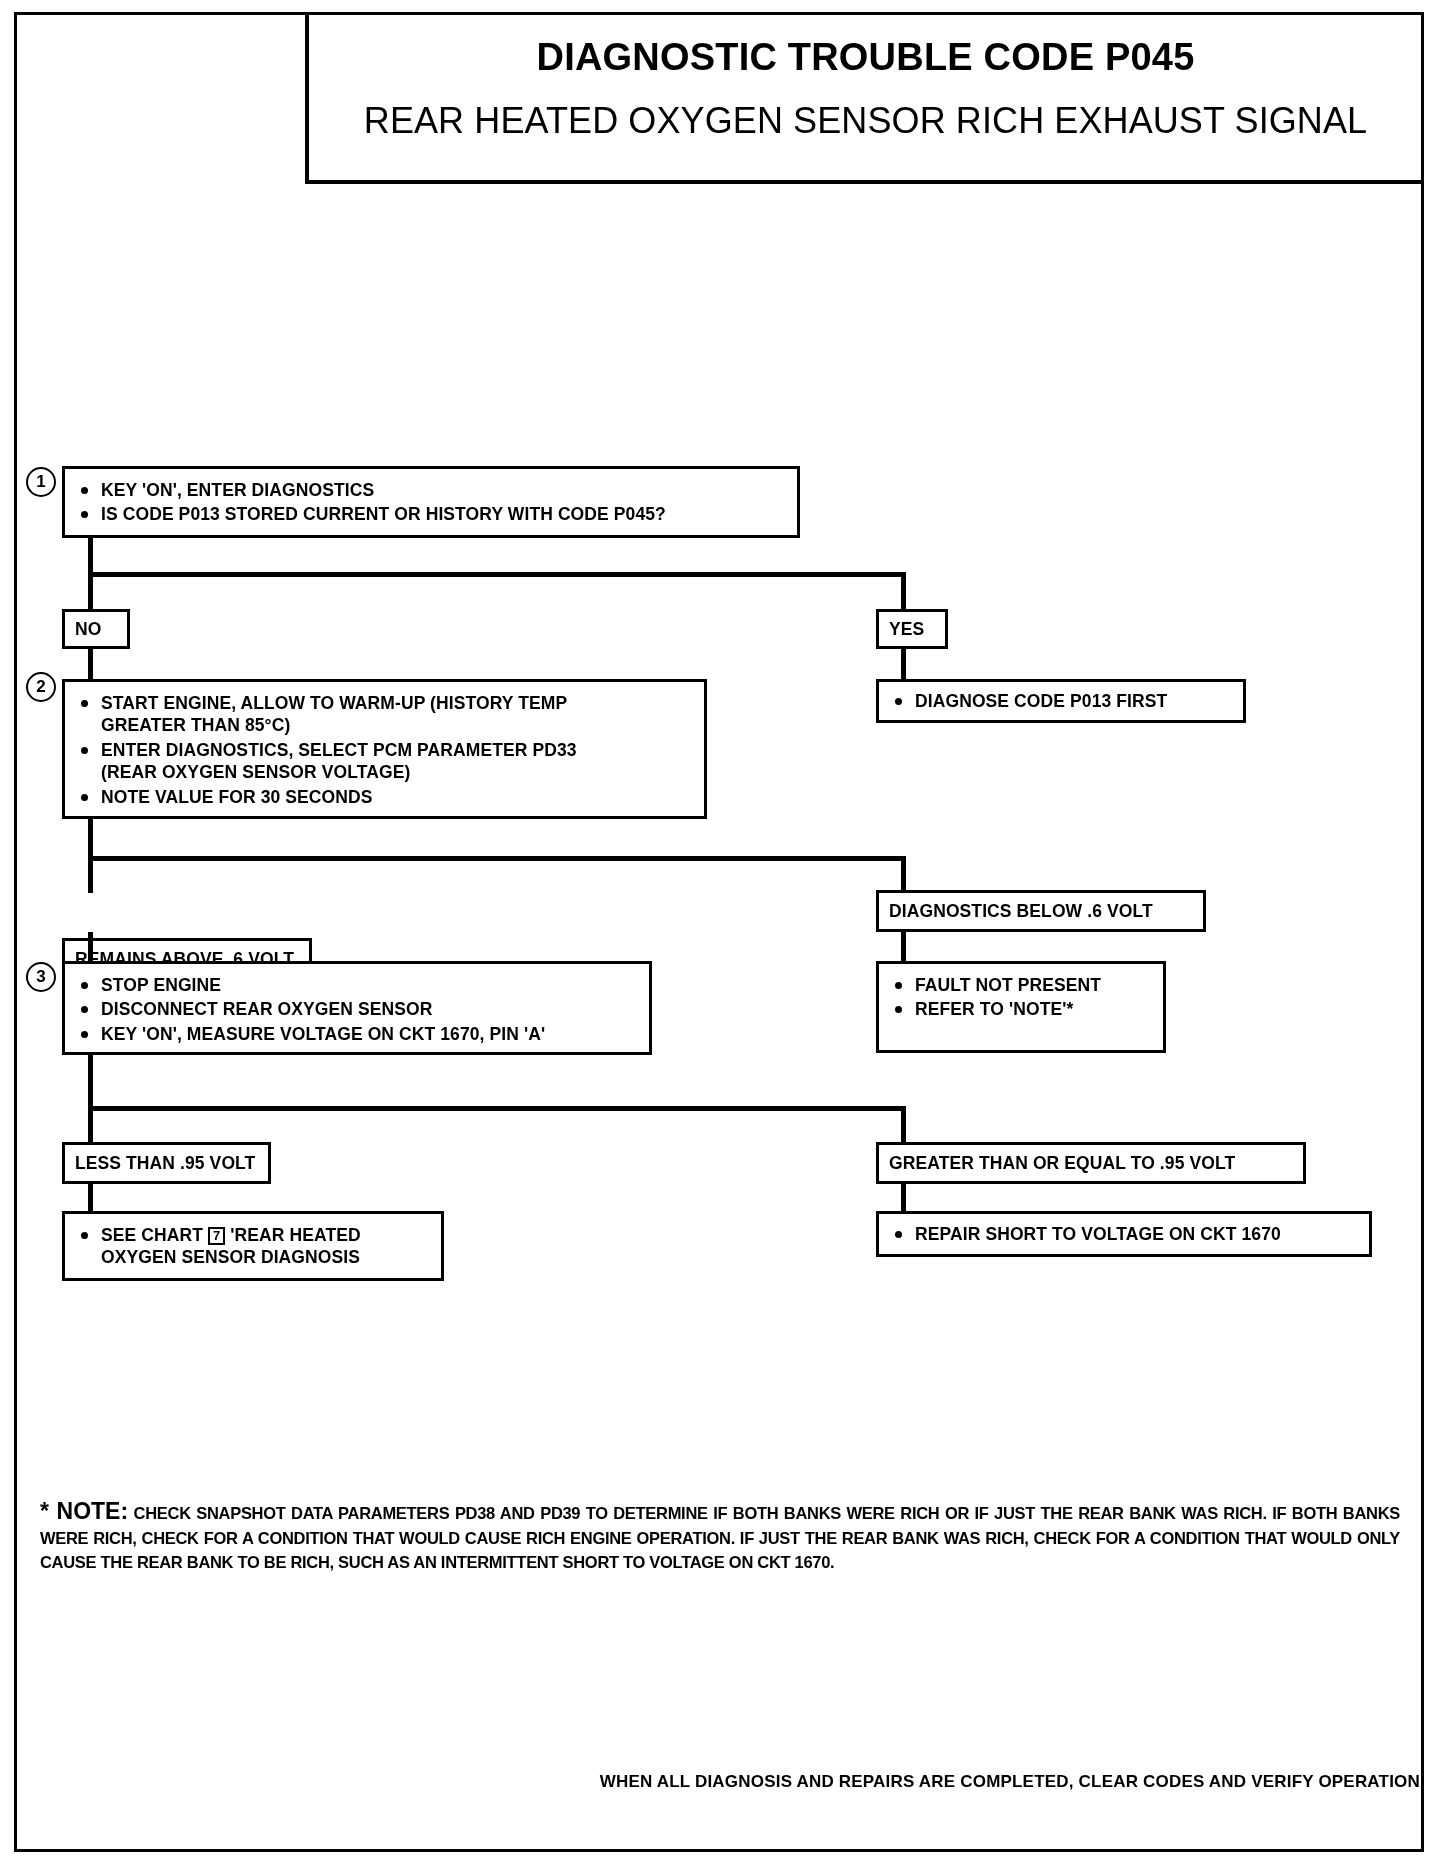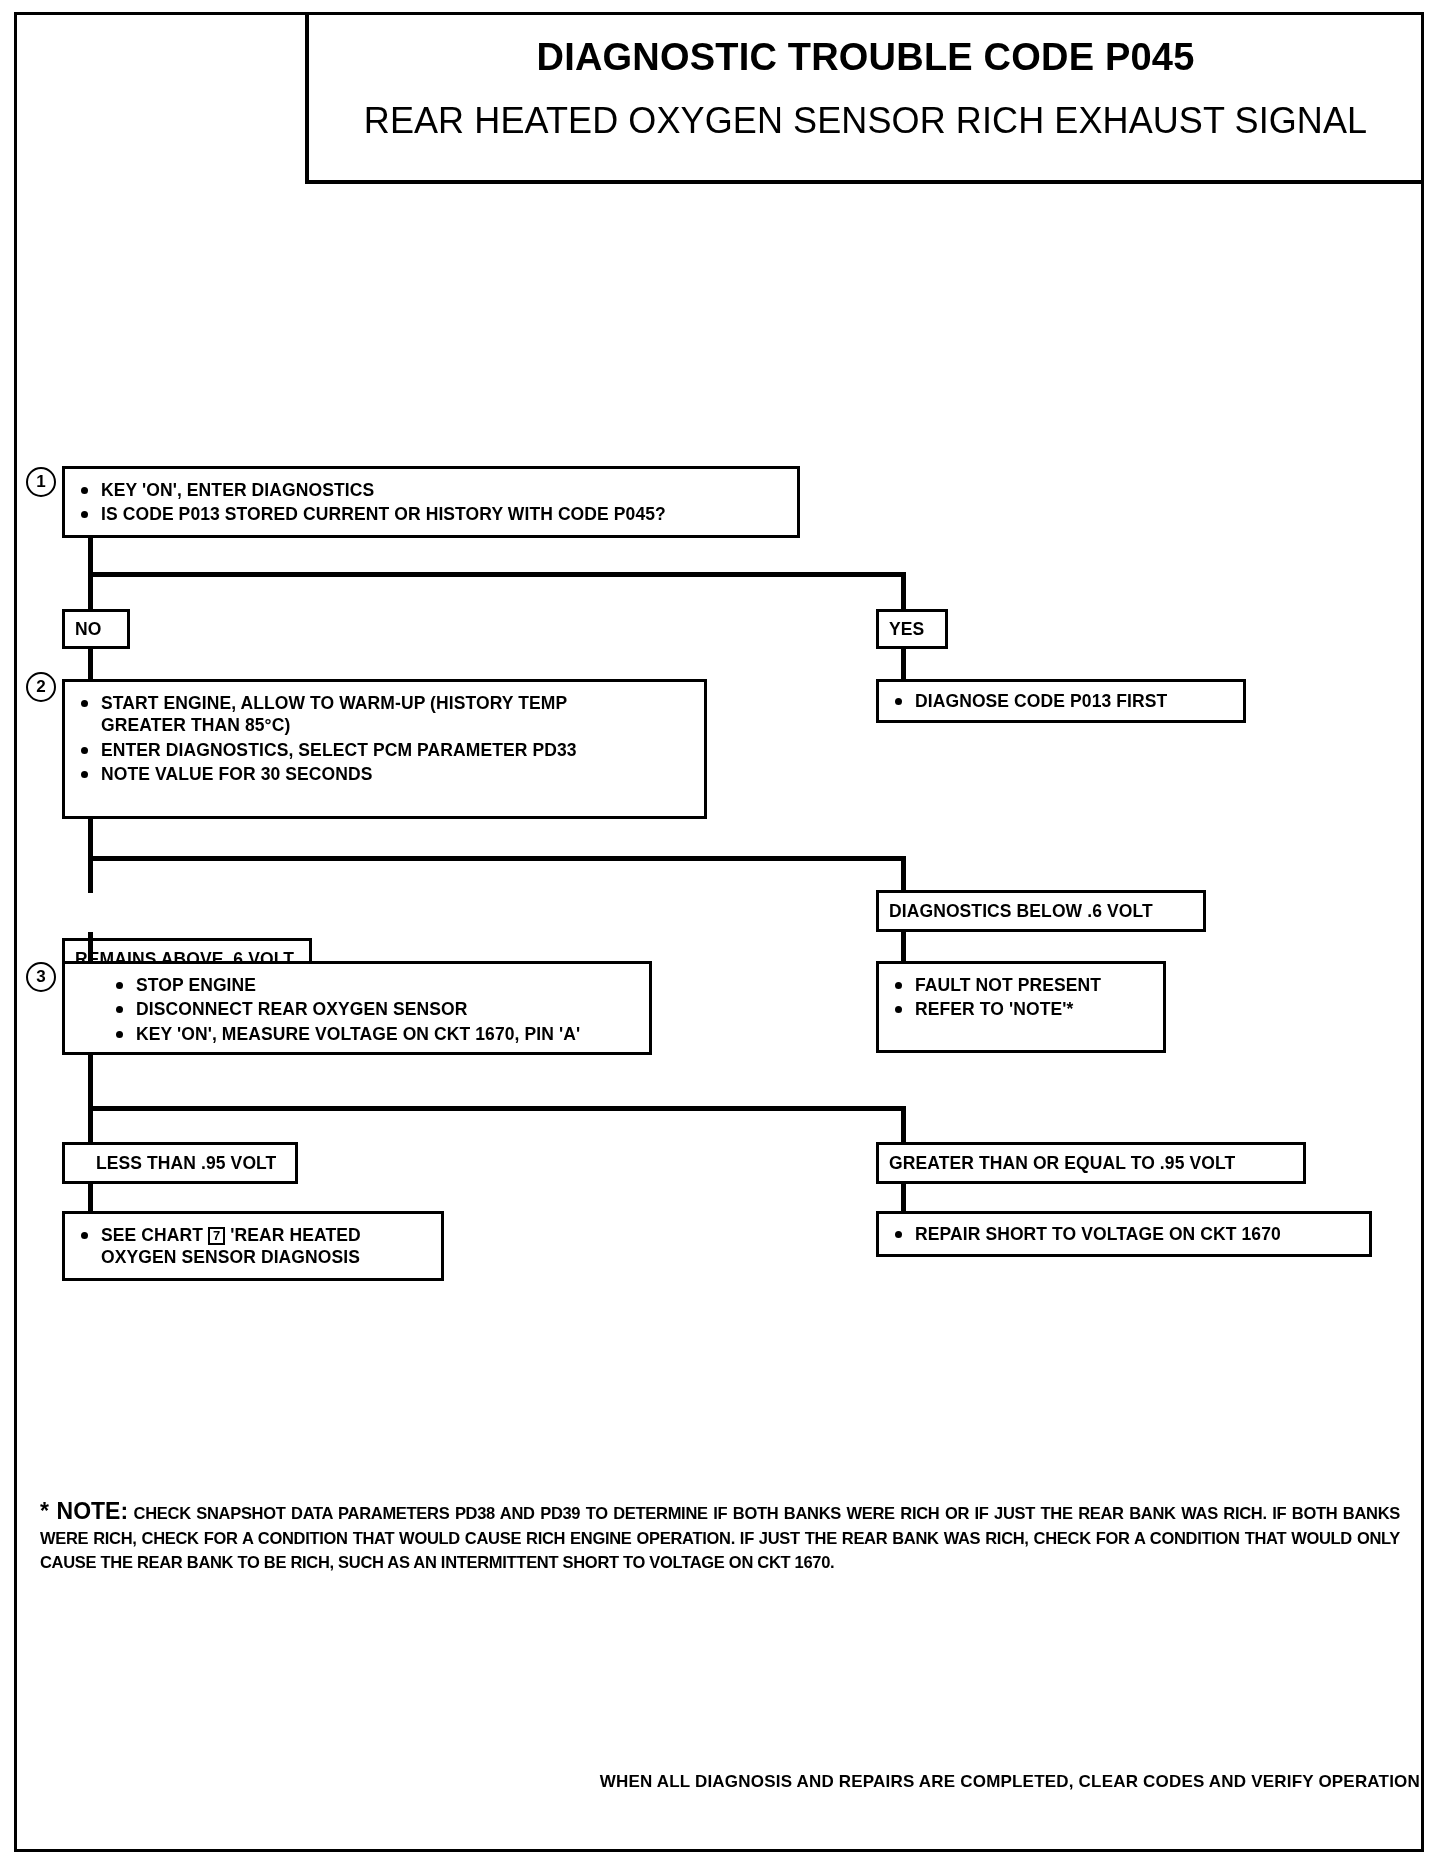--- a/index.html
+++ b/index.html
@@ -208,61 +208,62 @@
       <li>DIAGNOSE CODE P013 FIRST</li>
     </ul>
   </div>
 
   <div class="step-circle" style="left:26px; top:672px;">2</div>
   <div class="box" style="left:62px; top:679px; width:645px; height:140px;">
     <ul class="bullets">
       <li>START ENGINE, ALLOW TO WARM-UP (HISTORY TEMP</li>
       <li class="cont">GREATER THAN  85°C)</li>
       <li>ENTER DIAGNOSTICS, SELECT PCM PARAMETER PD33</li>
+      <li class="cont">(REAR OXYGEN SENSOR VOLTAGE)</li>
       <li>NOTE VALUE FOR 30 SECONDS</li>
     </ul>
   </div>
 
   <div class="ln" style="left:88px; top:819px; width:5px; height:42px;"></div>
   <div class="ln" style="left:88px; top:856px; width:818px; height:5px;"></div>
   <div class="ln" style="left:901px; top:856px; width:5px; height:37px;"></div>
   <div class="ln" style="left:88px; top:856px; width:5px; height:37px;"></div>
 
   <div class="box" style="left:62px; top:890px; width:250px; height:42px;margin-top:48px;">
     <div class="box-label">REMAINS ABOVE .6 VOLT</div>
   </div>
   <div class="box" style="left:876px; top:890px; width:330px; height:42px;">
     <div class="box-label">DIAGNOSTICS BELOW .6 VOLT</div>
   </div>
 
   <div class="ln" style="left:88px; top:932px; width:5px; height:30px;"></div>
   <div class="ln" style="left:901px; top:932px; width:5px; height:30px;"></div>
 
   <div class="step-circle" style="left:26px; top:962px;">3</div>
-  <div class="box" style="left:62px; top:961px; width:590px; height:94px;padding-left:35px;">
+  <div class="box" style="left:62px; top:961px; width:590px; height:94px;">
     <ul class="bullets">
       <li>STOP ENGINE</li>
       <li>DISCONNECT REAR OXYGEN SENSOR</li>
       <li>KEY 'ON', MEASURE VOLTAGE ON CKT 1670, PIN 'A'</li>
     </ul>
   </div>
 
   <div class="box" style="left:876px; top:961px; width:290px; height:92px;">
     <ul class="bullets">
       <li>FAULT NOT  PRESENT</li>
       <li>REFER TO 'NOTE'*</li>
     </ul>
   </div>
 
   <div class="ln" style="left:88px; top:1055px; width:5px; height:56px;"></div>
   <div class="ln" style="left:88px; top:1106px; width:818px; height:5px;"></div>
   <div class="ln" style="left:901px; top:1106px; width:5px; height:39px;"></div>
   <div class="ln" style="left:88px; top:1106px; width:5px; height:39px;"></div>
 
-  <div class="box" style="left:62px; top:1142px; width:236px; height:42px;padding-left:21px;">
+  <div class="box" style="left:62px; top:1142px; width:209px; height:42px;">
     <div class="box-label">LESS THAN .95 VOLT</div>
   </div>
   <div class="box" style="left:876px; top:1142px; width:430px; height:42px;">
     <div class="box-label">GREATER THAN OR EQUAL TO .95 VOLT</div>
   </div>
 
   <div class="ln" style="left:88px; top:1184px; width:5px; height:29px;"></div>
   <div class="ln" style="left:901px; top:1184px; width:5px; height:29px;"></div>
 
   <div class="box" style="left:62px; top:1211px; width:382px; height:70px;">

